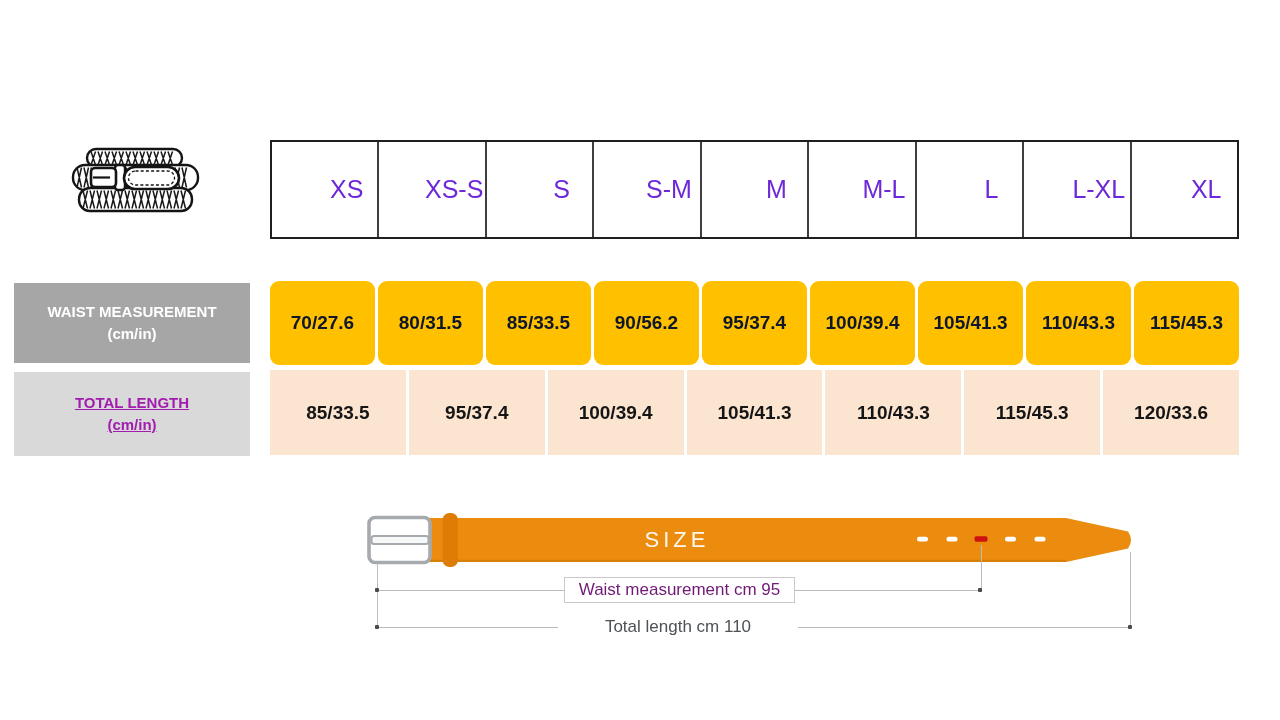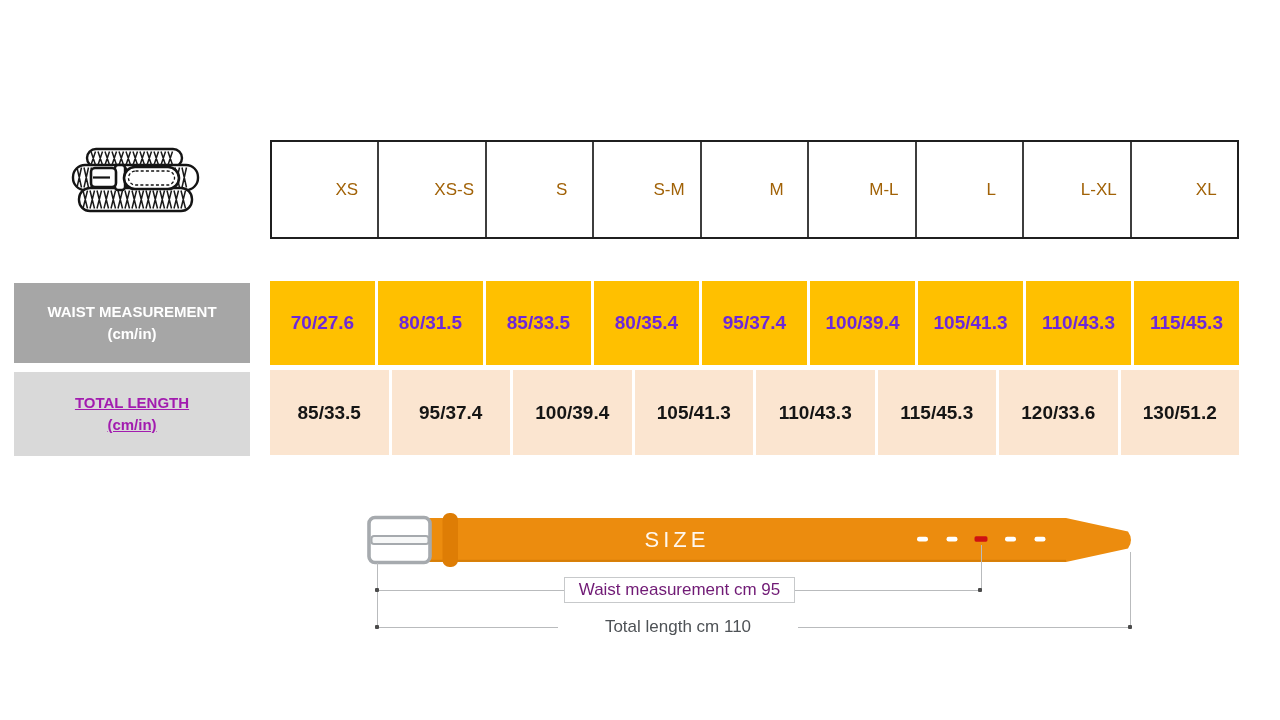--- a/index.html
+++ b/index.html
@@ -11,32 +11,32 @@
   .abs { position:absolute; }
 
   
   .header-row {
     position:absolute; left:270px; top:140px; width:969px; height:99px;
     box-sizing:border-box; border:2px solid #1f1f1f; display:flex;
     background:#ffffff;
   }
   .header-cell {
     flex:1; display:flex; align-items:center; justify-content:center;
-    font-size:17px; color:#a16207; border-right:2px solid #3e3e3e;margin-left:44px;
+    font-size:25px; color:#6d28d9; border-right:2px solid #3e3e3e;margin-left:44px;
   }
   .header-cell:last-child { border-right:none;text-align:right; }
 
   
   .value-row { position:absolute; left:270px; width:969px; display:flex; gap:3px; }
   .value-cell {
     flex:1; display:flex; align-items:center; justify-content:center;
     font-weight:bold; font-size:19px;
   }
   .waist-row { top:281px; height:84px; }
-  .waist-row .value-cell { background:#FFC000; color:#6d28d9; }
+  .waist-row .value-cell { background:#FFC000; color:#0f172a;border-radius:9px; }
   .total-row { top:370px; height:85px; }
   .total-row .value-cell { background:#FBE5D0; color:#151515; }
 
   .row-label {
     position:absolute; left:14px; width:236px;
     display:flex; flex-direction:column; align-items:center; justify-content:center;
     font-weight:bold; font-size:15px; line-height:1.45; text-align:center;
   }
   .waist-label { top:283px; height:80px; background:#A6A6A6; color:#ffffff; }
   .total-label { top:372px; height:84px; background:#D9D9D9; color:#a21caf;text-decoration:underline; }
@@ -99,41 +99,40 @@
 </div>
 
 <div class="row-label waist-label">
   <span>WAIST MEASUREMENT</span>
   <span>(cm/in)</span>
 </div>
 <div class="value-row waist-row">
   <div class="value-cell">70/27.6</div>
   <div class="value-cell">80/31.5</div>
   <div class="value-cell">85/33.5</div>
-  <div class="value-cell">80/35.4</div>
+  <div class="value-cell">90/56.2</div>
   <div class="value-cell">95/37.4</div>
   <div class="value-cell">100/39.4</div>
   <div class="value-cell">105/41.3</div>
   <div class="value-cell">110/43.3</div>
   <div class="value-cell">115/45.3</div>
 </div>
 
 <div class="row-label total-label">
   <span>TOTAL LENGTH</span>
   <span>(cm/in)</span>
 </div>
 <div class="value-row total-row">
   <div class="value-cell">85/33.5</div>
   <div class="value-cell">95/37.4</div>
   <div class="value-cell">100/39.4</div>
   <div class="value-cell">105/41.3</div>
   <div class="value-cell">110/43.3</div>
   <div class="value-cell">115/45.3</div>
   <div class="value-cell">120/33.6</div>
-  <div class="value-cell">130/51.2</div>
 </div>
 
 <svg class="belt-svg" width="790" height="75" viewBox="355 500 790 75" aria-hidden="true">
 
   <path d="M420 518 L1066 518 L1128 531.5 Q1134 540 1128 548.5 L1066 562 L420 562 Z" fill="#EC8C0E"></path>
   <path d="M426 560.8 L1066 560.8" stroke="#D57E08" stroke-width="2" fill="none"></path>
 
   <rect x="442.5" y="513" width="15.5" height="54" rx="7" fill="#DE7D05"></rect>
 
   <rect x="369" y="517.5" width="61" height="45" rx="6" fill="#ffffff" stroke="#A6AAAE" stroke-width="3.6"></rect>

